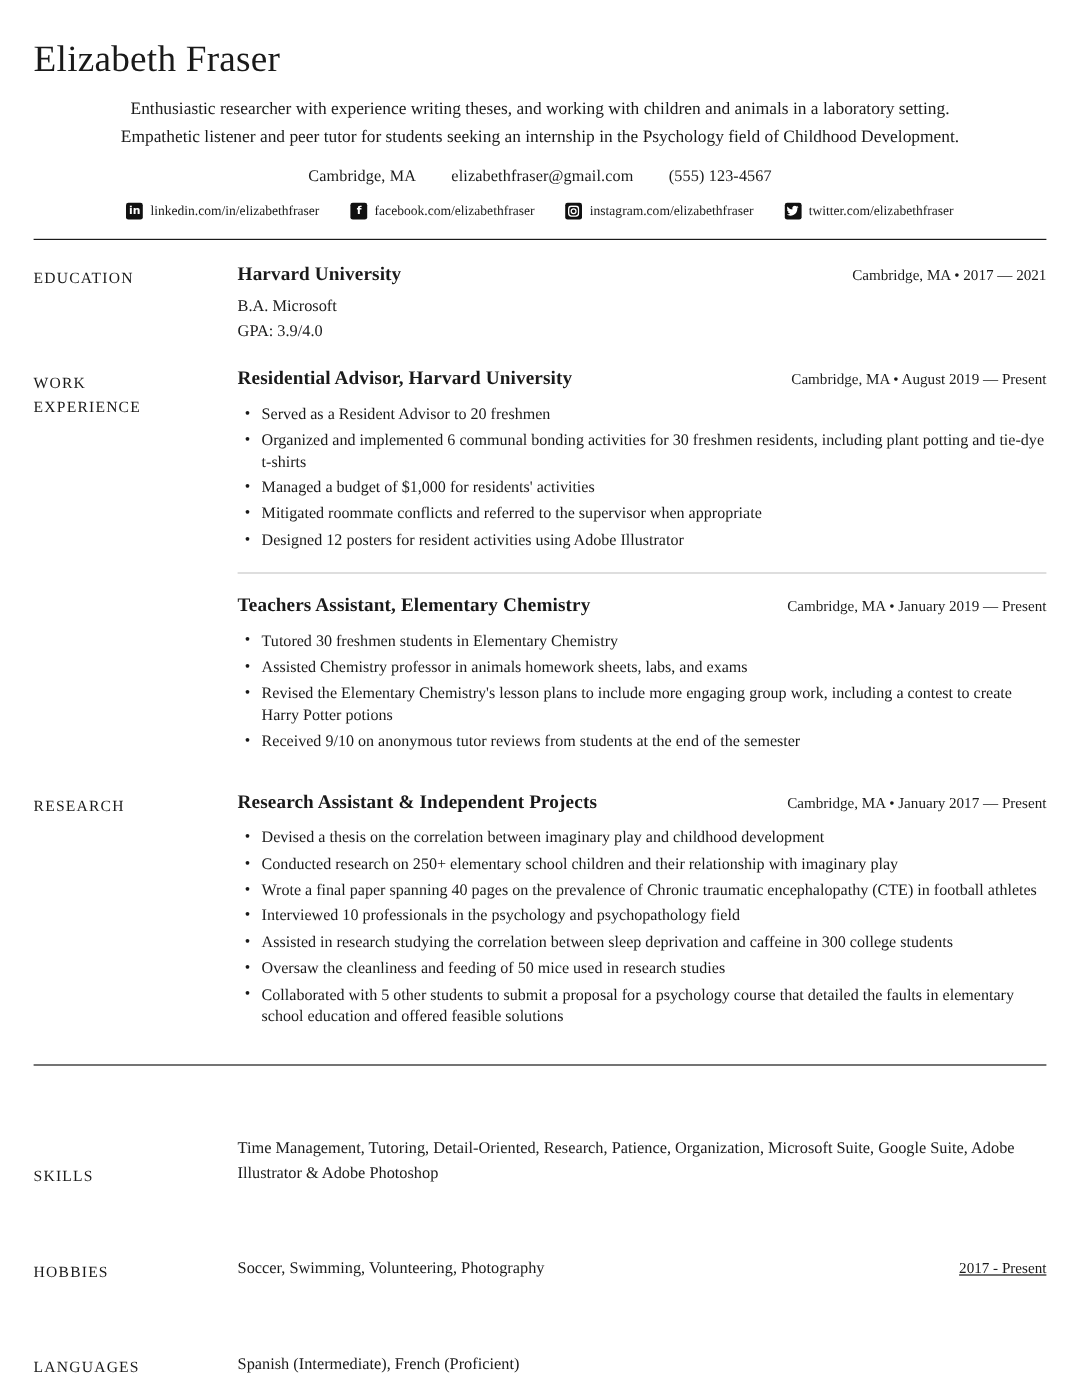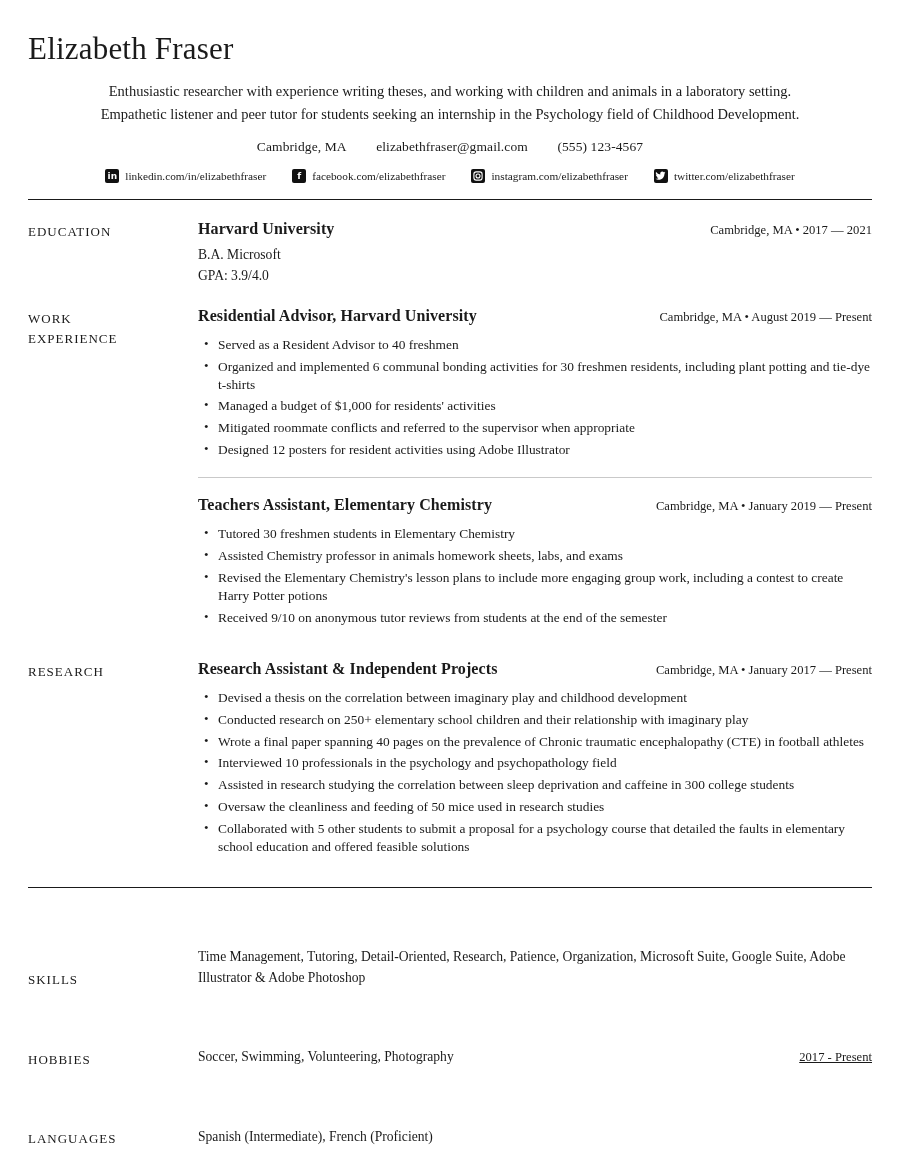--- a/index.html
+++ b/index.html
@@ -245,21 +245,21 @@
       <div>EXPERIENCE</div>
     </div>
     <div class="sec-body">
 
       <div>
         <div class="entry-head">
           <div class="entry-title">Residential Advisor, Harvard University</div>
           <div class="entry-meta">Cambridge, MA • August 2019 — Present</div>
         </div>
         <ul class="bullets">
-          <li>Served as a Resident Advisor to 40 freshmen</li>
+          <li>Served as a Resident Advisor to 20 freshmen</li>
           <li>Organized and implemented 6 communal bonding activities for 30 freshmen residents, including plant potting and tie-dye t-shirts</li>
           <li>Managed a budget of $1,000 for residents' activities</li>
           <li>Mitigated roommate conflicts and referred to the supervisor when appropriate</li>
           <li>Designed 12 posters for resident activities using Adobe Illustrator</li>
         </ul>
       </div>
 
       <hr class="rule-thin">
 
       <div class="subentry">

